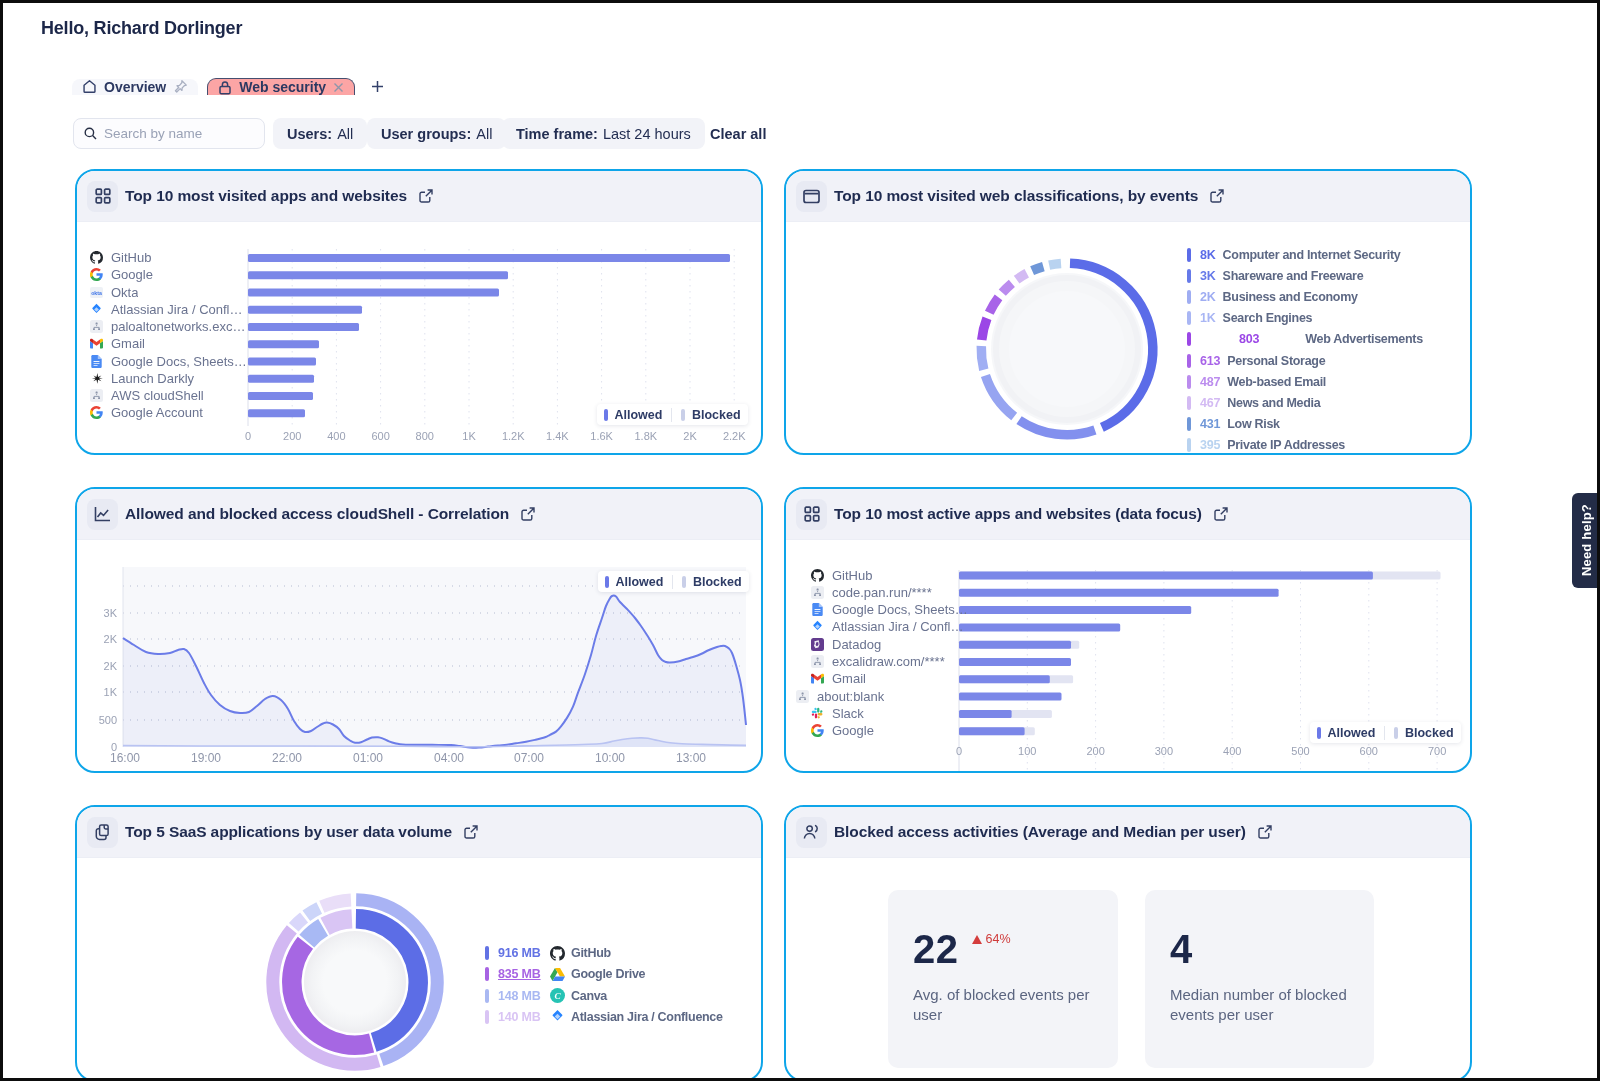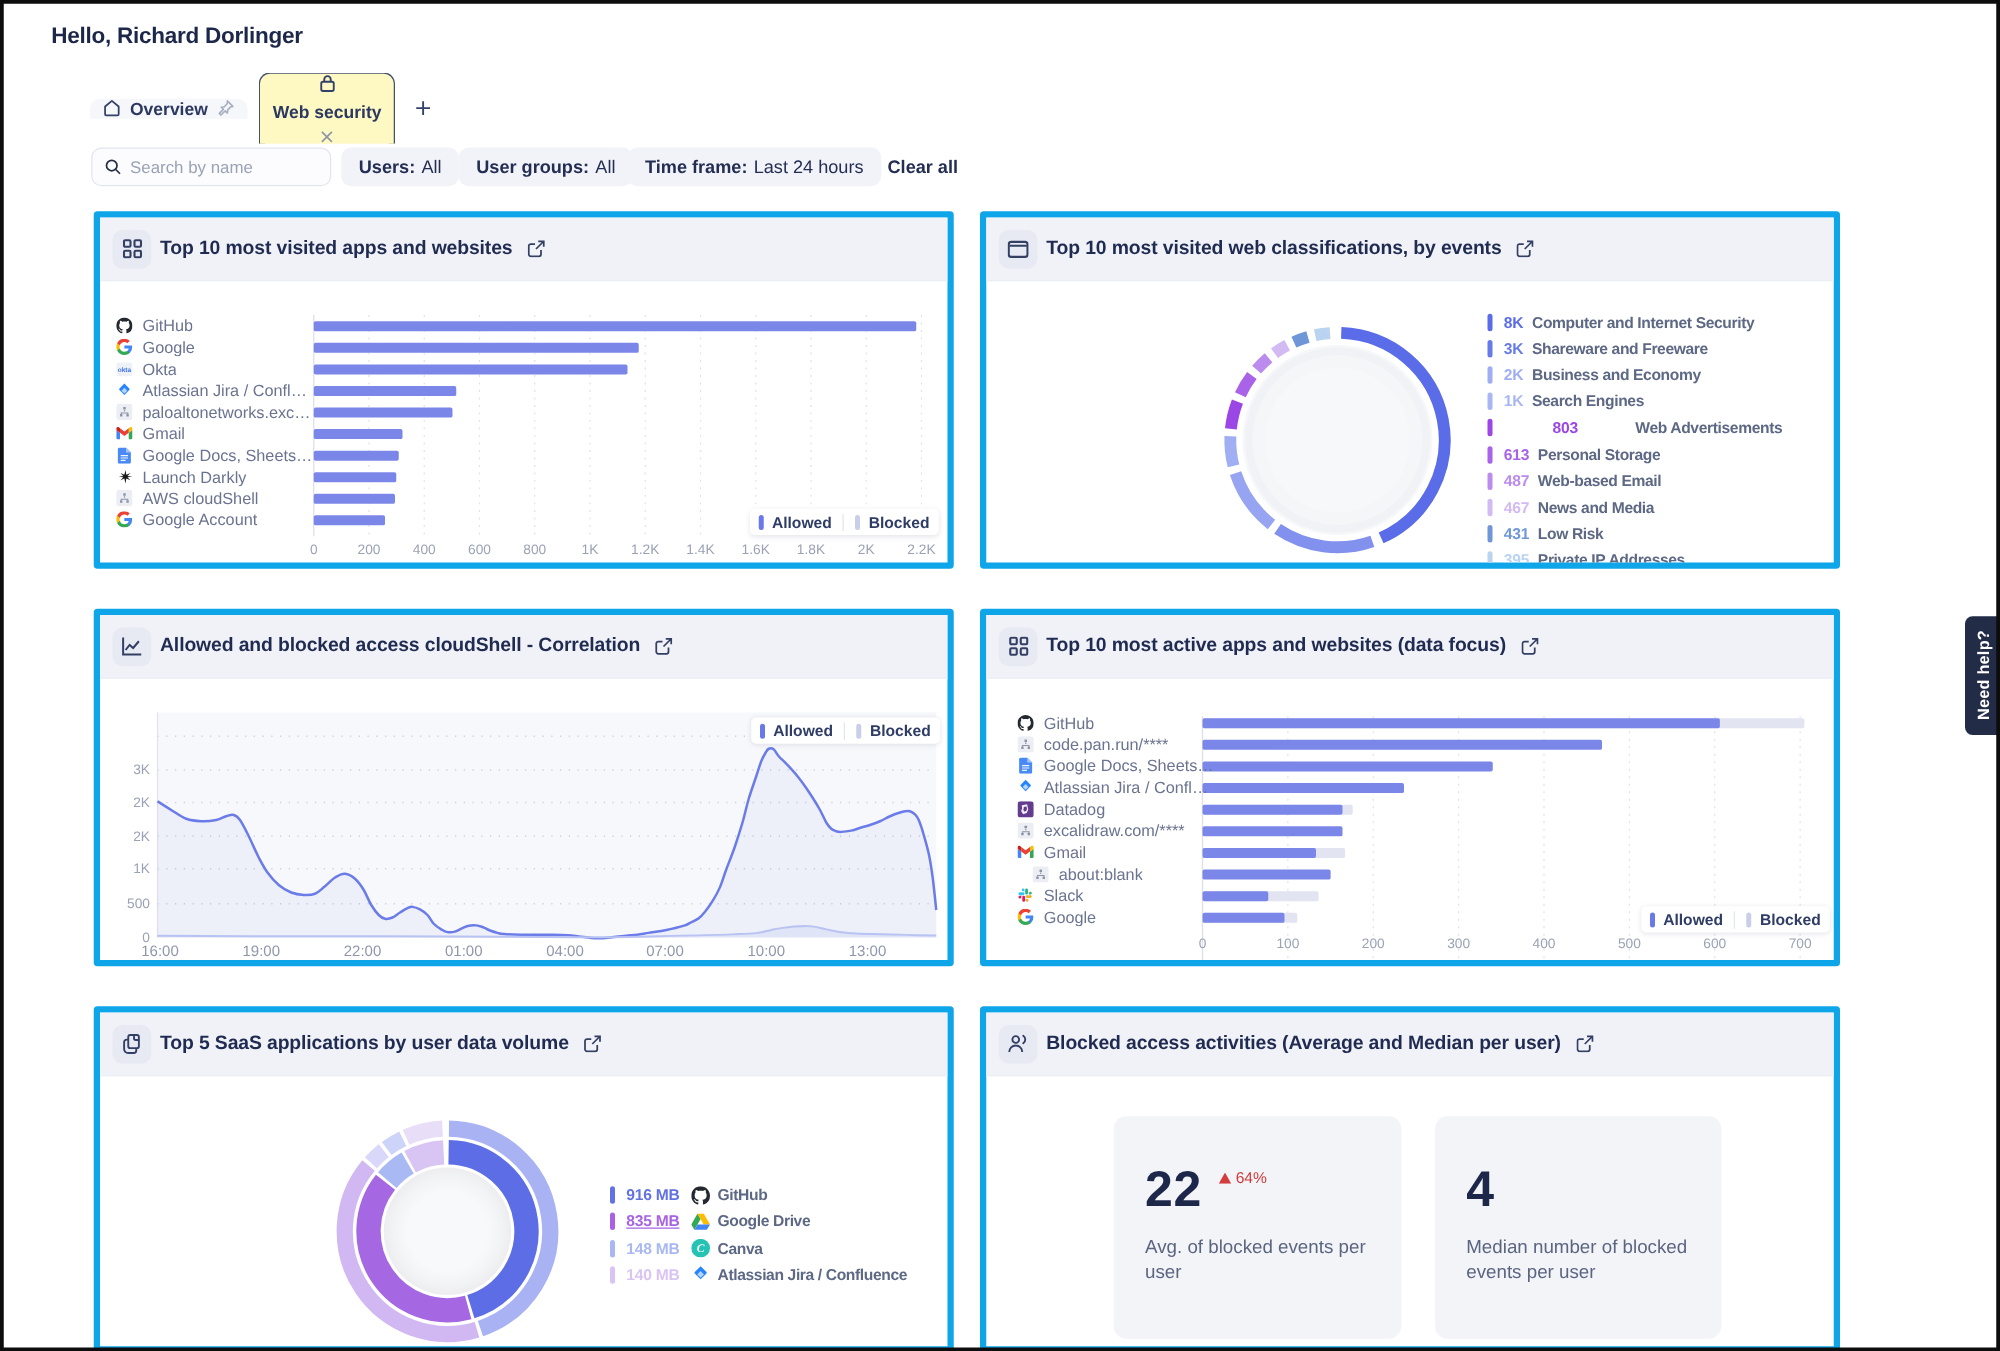--- a/index.html
+++ b/index.html
@@ -1,29 +1,29 @@
 <!DOCTYPE html>
 <html><head><meta charset="utf-8"><style>
 *{margin:0;padding:0;box-sizing:border-box;}
 html,body{width:1600px;height:1081px;overflow:hidden;}
 body{font-family:"Liberation Sans",sans-serif;background:#fff;position:relative;}
 .frame{position:absolute;background:#0d0d0d;z-index:50;}
 .hello{position:absolute;left:41px;top:18px;font-size:18px;font-weight:bold;color:#1c2749;letter-spacing:-0.2px;}
 .tabs{position:absolute;left:72px;top:68px;height:37px;display:flex;align-items:center;z-index:5;}
 .tab{display:flex;align-items:center;gap:7px;padding:0 10px;font-size:14px;font-weight:bold;color:#2b3861;}
 .tab.inactive{background:#f6f7fb;border-radius:8px 8px 0 0;margin-right:9px;}
-.tab.active{background:#fef9c3;border:1.5px solid #454f70;border-bottom:none;border-radius:9px 9px 0 0;position:relative;flex-direction:column;}
+.tab.active{background:#fca5a5;border:1.5px solid #454f70;border-bottom:none;border-radius:9px 9px 0 0;position:relative;}
 .tabplus{display:flex;align-items:center;padding:0 16px;}
 .filters{position:absolute;left:0;top:105px;width:1600px;}
 .search{position:absolute;left:73px;top:13px;width:192px;height:31px;border:1px solid #e2e5ee;background:#fcfcfe;border-radius:8px;display:flex;align-items:center;padding:0 10px;gap:7px;}
 .search span{color:#9aa2b6;font-size:13.5px;}
 .fchip{position:absolute;top:13px;height:31px;background:#f2f3f8;border-radius:8px;display:flex;align-items:center;font-size:14.5px;color:#232e52;padding:0 14px;white-space:nowrap;}
 .fchip b{font-weight:bold;margin-right:5px;}
 .clearall{position:absolute;top:13px;left:710px;height:31px;display:flex;align-items:center;font-size:14.5px;font-weight:bold;color:#232e52;}
-.card{position:absolute;background:#fff;border:5px solid #0ea5e9;border-radius:3px;overflow:hidden;}
+.card{position:absolute;background:#fff;border:2px solid #0ea5e9;border-radius:20px;overflow:hidden;}
 .chead{height:51px;background:#f1f2f8;display:flex;align-items:center;padding:0 10px;border-bottom:1px solid #eceef5;}
 .chip{width:31px;height:31px;background:#e8eaf3;border-radius:8px;display:flex;align-items:center;justify-content:center;}
 .ctitle{font-size:15.5px;font-weight:bold;color:#1f2b50;margin-left:7px;letter-spacing:-0.1px;}
 .ext{margin-left:12px;display:flex;align-items:center;}
 .cbody{position:relative;width:100%;height:calc(100% - 51px);}
 .ax{font-size:11px;fill:#9ba2b5;font-family:"Liberation Sans",sans-serif;}
 .ax2{font-size:12px;fill:#8f96aa;font-family:"Liberation Sans",sans-serif;}
 .brow{position:absolute;left:12px;display:flex;align-items:center;height:16px;}
 .bic{width:15px;display:flex;align-items:center;justify-content:center;margin-right:7px;}
 .blab{font-size:13px;color:#6a7390;white-space:nowrap;max-width:137px;overflow:hidden;text-overflow:ellipsis;}
@@ -507,21 +507,21 @@
           <svg width="13" height="13" viewBox="0 0 16 12">
             <path fill="#4285F4" d="M1.1 12h2.6V5.6L0 2.8v8.1C0 11.5.5 12 1.1 12z"></path>
             <path fill="#34A853" d="M12.3 12h2.6c.6 0 1.1-.5 1.1-1.1V2.8l-3.7 2.8z"></path>
             <path fill="#FBBC04" d="M12.3 1.1v4.5L16 2.8V1.6c0-1.3-1.5-2-2.5-1.3z"></path>
             <path fill="#EA4335" d="M3.7 5.6V1.1L8 4.3l4.3-3.2v4.5L8 8.8z"></path>
             <path fill="#C5221F" d="M0 1.6v1.2l3.7 2.8V1.1L2.5.3C1.5-.4 0 .3 0 1.6z"></path>
           </svg>
         </span>
         <span class="blab">Gmail</span>
       </div>
-      <div class="brow" style="top:148.1px;left:36px;">
+      <div class="brow" style="top:148.1px;left:9px;">
         <span class="bic">
           <svg width="13" height="13" viewBox="0 0 13 13">
             <rect width="13" height="13" rx="2.5" fill="#eceef3"></rect>
             <rect x="5.6" y="2.6" width="2" height="2" rx="0.4" fill="#8a93a8"></rect>
             <rect x="3" y="8.2" width="1.9" height="1.9" rx="0.4" fill="#8a93a8"></rect>
             <rect x="8.1" y="8.2" width="1.9" height="1.9" rx="0.4" fill="#8a93a8"></rect>
             <path d="M6.6 5v1.2M4 8.2V7.4h5.2v.8" stroke="#8a93a8" stroke-width="0.9" fill="none"></path>
           </svg>
         </span>
         <span class="blab">about:blank</span>

